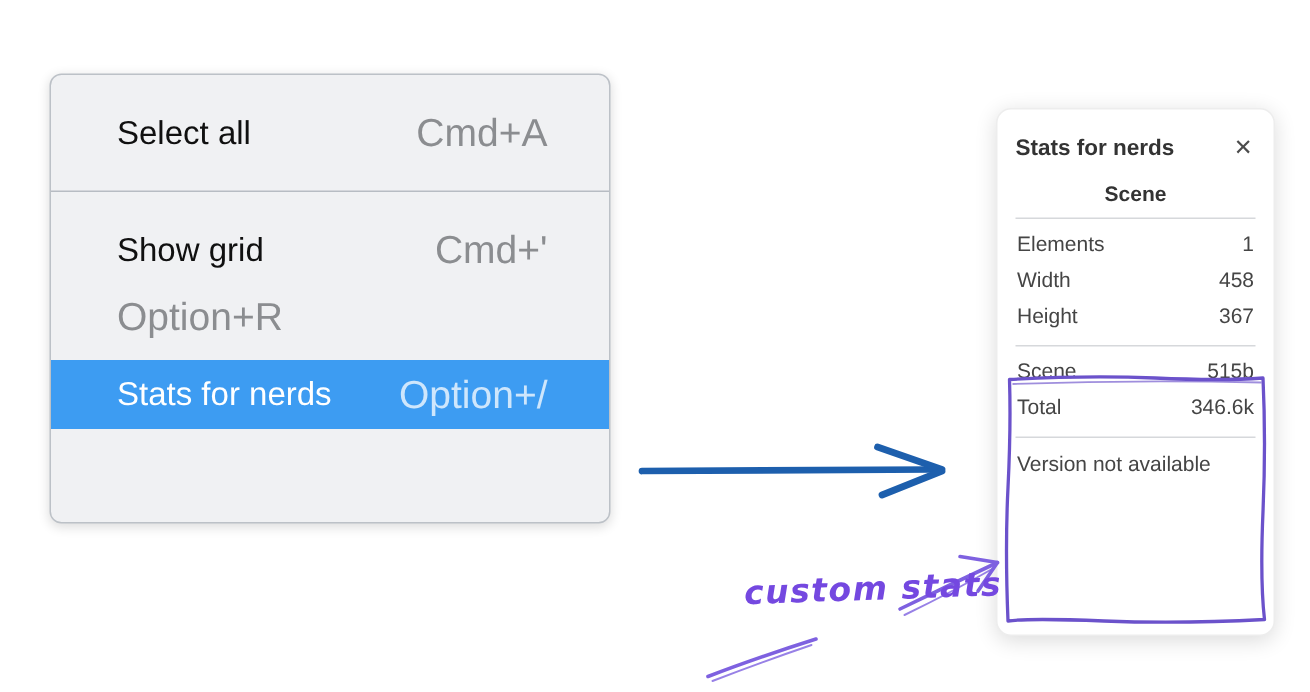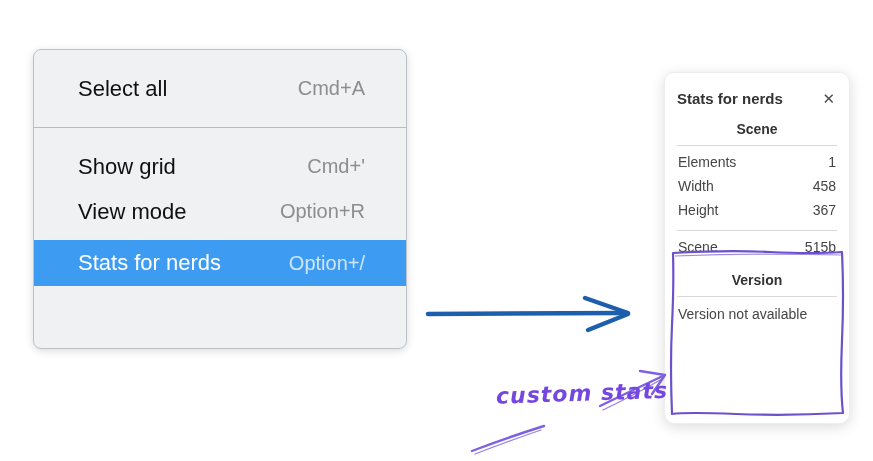--- a/index.html
+++ b/index.html
@@ -13,21 +13,21 @@
     box-shadow:0 2px 8px rgba(0,0,0,.14);box-sizing:border-box;
     display:flex;flex-direction:column;
   }
   .menu-section-top{padding-top:16px;}
   .menu-divider{border:none;border-top:1.5px solid #b7bcc3;margin:16px 0 0 0;}
   .menu-section-bottom{padding-top:16px;}
   .menu-item{
     height:45px;display:flex;align-items:center;justify-content:space-between;
     padding:0 41px 0 44px;font-size:22px;color:#101010;cursor:default;
   }
-  .menu-item .shortcut{color:#8b8d90;font-size:20px;}
+  .menu-item .shortcut{color:#8b8d90;font-size:26px;}
   .menu-item.highlighted{background:#3d9cf2;color:#ffffff;height:46px;margin-top:6px;}
   .menu-item.highlighted .shortcut{color:rgba(255,255,255,.75);}
 
   
   .flow-arrow{position:absolute;left:424px;top:294px;}
 
   
   .stats-panel{
     position:absolute;left:664px;top:72px;width:186px;height:352px;box-sizing:border-box;
     background:#ffffff;border:1px solid #ededed;border-radius:10px;
@@ -65,21 +65,20 @@
         <span class="shortcut">Cmd+A</span>
       </div>
     </div>
     <hr class="menu-divider">
     <div class="menu-section-bottom">
       <div class="menu-item">
         <span>Show grid</span>
         <span class="shortcut">Cmd+'</span>
       </div>
       <div class="menu-item">
-        <span>View mode</span>
         <span class="shortcut">Option+R</span>
       </div>
       <div class="menu-item highlighted">
         <span>Stats for nerds</span>
         <span class="shortcut">Option+/</span>
       </div>
     </div>
   </div>
 
   <svg class="flow-arrow" width="212" height="44" viewBox="0 0 212 44">
@@ -107,22 +106,25 @@
     <div class="sp-row">
       <span>Height</span>
       <span class="v">367</span>
     </div>
 
     <hr class="sp-rule">
     <div class="sp-row">
       <span>Scene</span>
       <span class="v">515b</span>
     </div>
+    <div class="sp-row">
+      <span>Total</span>
+      <span class="v">346.6k</span>
+    </div>
 
-    <div class="sp-section-title">Version</div>
     <hr class="sp-rule">
     <div class="sp-note">Version not available</div>
   </div>
 
   <svg class="highlight-box" width="182" height="176" viewBox="0 0 182 176">
     <path d="M7 8 Q60 5 104 7 T176 7 Q178 50 176 96 T177 168 Q120 171 70 169 T6 169 Q4 120 6 80 T7 8 Z" fill="none" stroke="#6b52cb" stroke-width="2.2" stroke-linejoin="round"></path>
     <path d="M9 11 Q90 8 175 10" fill="none" stroke="#6b52cb" stroke-width="1.2" opacity="0.65"></path>
   </svg>
 
   <svg class="annot-arrows" width="220" height="96" viewBox="0 0 220 96">

